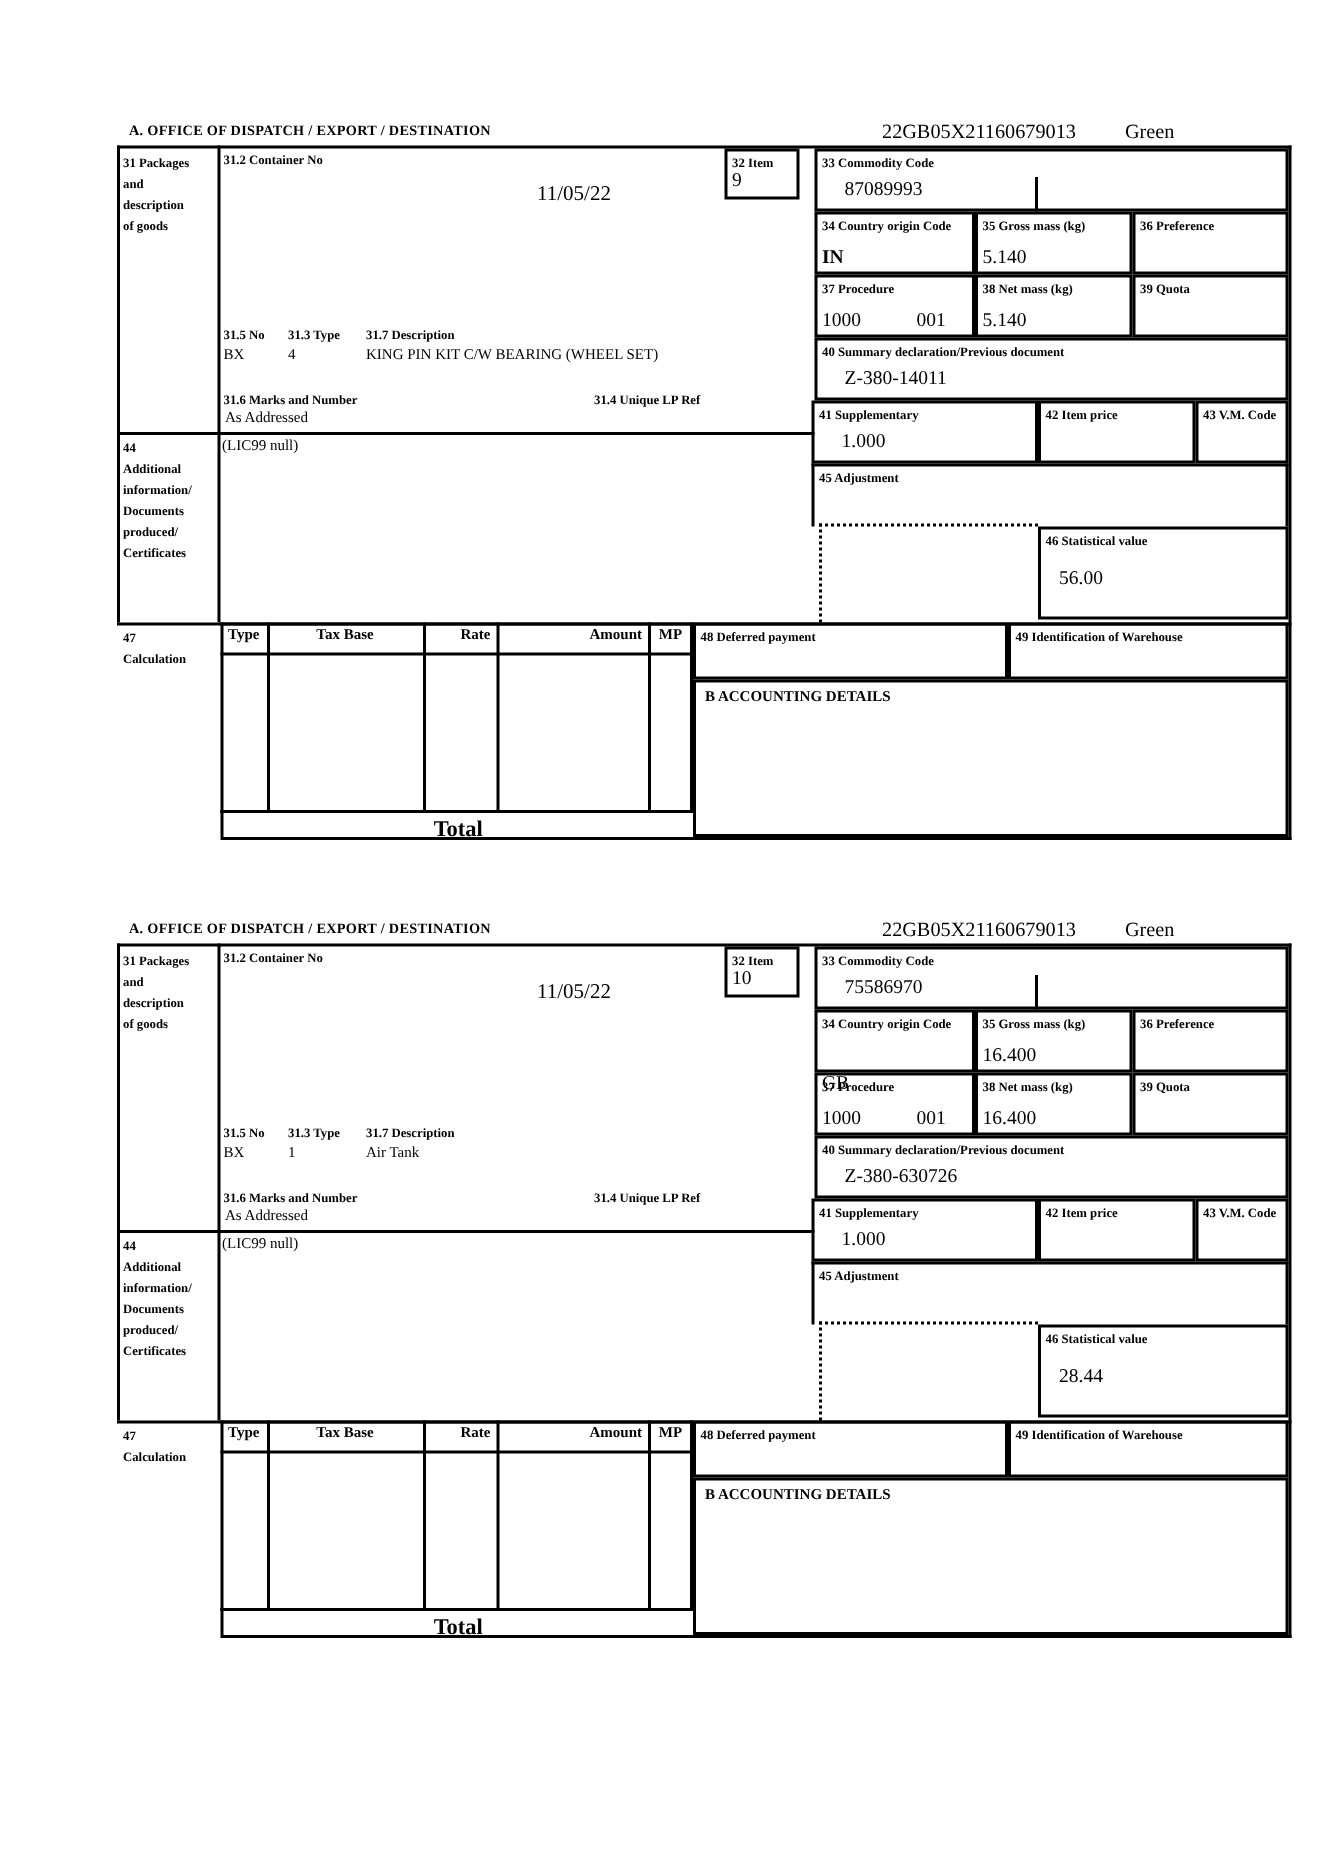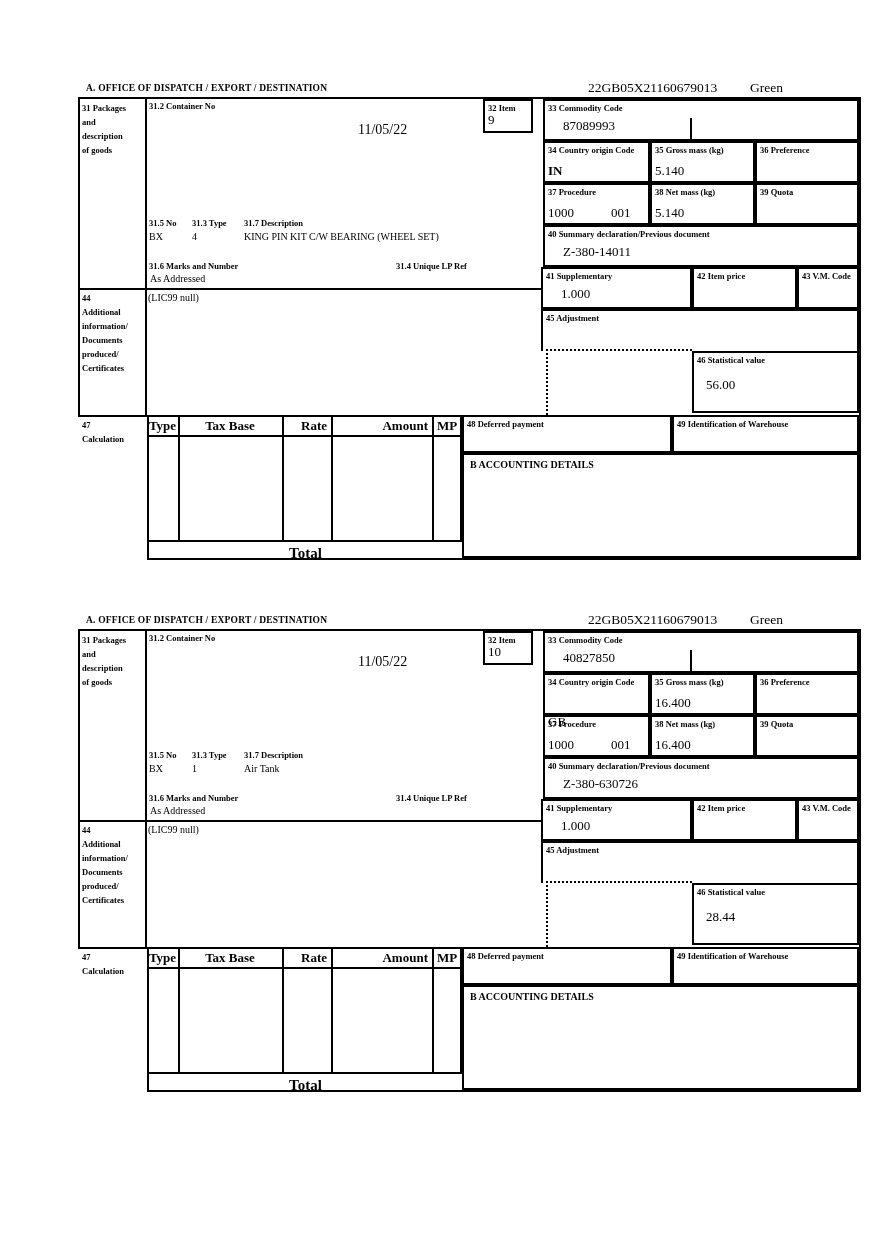--- a/index.html
+++ b/index.html
@@ -15,21 +15,21 @@
   .box .blbl { position:absolute; left:3px; top:2px; font-size:8.5px; font-weight:bold; white-space:nowrap; }
   .box .bval { position:absolute; font-size:13px; white-space:nowrap; }
   .hl { position:absolute; border-top:2px solid #000; height:0; }
   .vl { position:absolute; border-left:2px solid #000; width:0; }
   .dotted { position:absolute; border-top:2px dotted #000; border-left:2px dotted #000; box-sizing:border-box; }
   .hdr-office { position:absolute; left:8px; top:5px; font-size:9.5px; font-weight:bold; letter-spacing:0.2px; white-space:nowrap; }
   .hdr-date { position:absolute; left:280px; top:0px; font-size:14px; white-space:nowrap;margin-top:44px; }
   .hdr-ref { position:absolute; left:510px; top:2px; font-size:13.5px; white-space:nowrap; }
   .hdr-routing { position:absolute; left:672px; top:2px; font-size:13.5px; white-space:nowrap; }
   .stack { line-height:14px; font-size:8.5px; font-weight:bold; }
-  .cellhdr { position:absolute; top:340px; font-size:13px; font-weight:bold; }
+  .cellhdr { position:absolute; top:340px; font-size:10px; font-weight:bold; }
   .t-center { text-align:center; }
   .t-right { text-align:right; }
   .total-row { position:absolute; left:69px; top:462px; width:315px; height:18px;
                border-left:2px solid #000; border-top:2px solid #000; box-sizing:border-box;
                text-align:center; font-size:15px; font-weight:bold; padding-top:3px; }
   .acct-lbl { position:absolute; left:6px; top:4px; font-size:10px; font-weight:bold; }
 </style>
 </head>
 <body>
 
@@ -226,21 +226,21 @@
     <div class="val" style="left:166px; top:151px;">Air Tank</div>
 
     <div class="lbl" style="left:71px; top:183px;">31.6 Marks and Number</div>
     <div class="lbl" style="left:318px; top:183px;">31.4 Unique LP Ref</div>
     <div class="val" style="left:72px; top:193px;">As Addressed</div>
 
     <div class="val" style="left:70px; top:212px;">(LIC99 null)</div>
 
     <div class="box" style="left:465px; top:21px; width:316px; height:42px;">
       <span class="blbl">33 Commodity Code</span>
-      <span class="bval" style="left:18px; top:17px;">40827850</span>
+      <span class="bval" style="left:18px; top:17px;">75586970</span>
     </div>
     <div class="vl" style="left:612px; top:40px; height:23px;"></div>
 
     <div class="box" style="left:465px; top:63px; width:107px; height:42px;">
       <span class="blbl">34 Country origin Code</span>
       <span class="bval" style="left:3px; top:20px;margin-top:19px;">GB</span>
     </div>
     <div class="box" style="left:572px; top:63px; width:105px; height:42px;">
       <span class="blbl">35 Gross mass (kg)</span>
       <span class="bval" style="left:3px; top:20px;">16.400</span>

